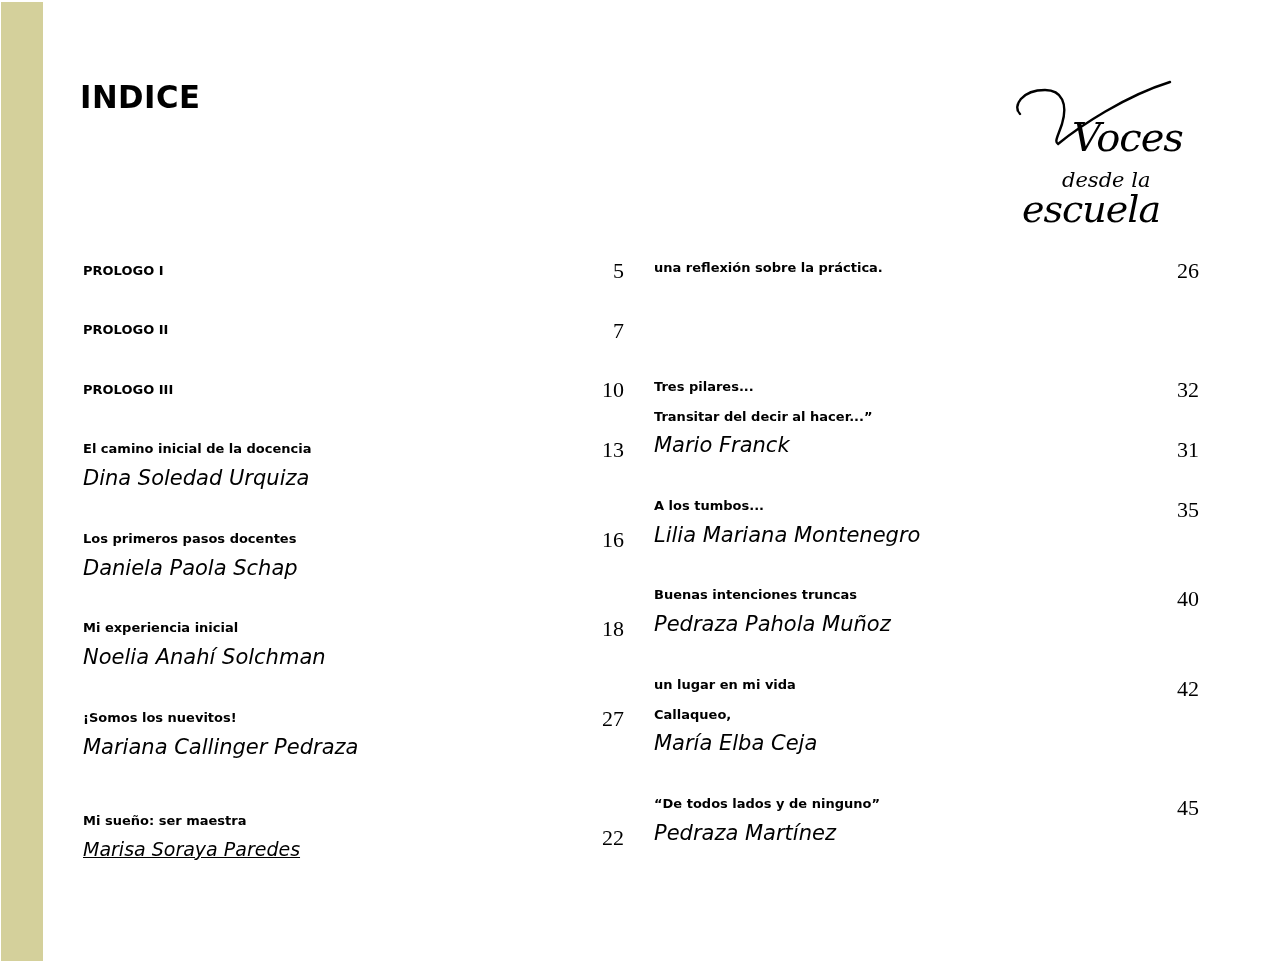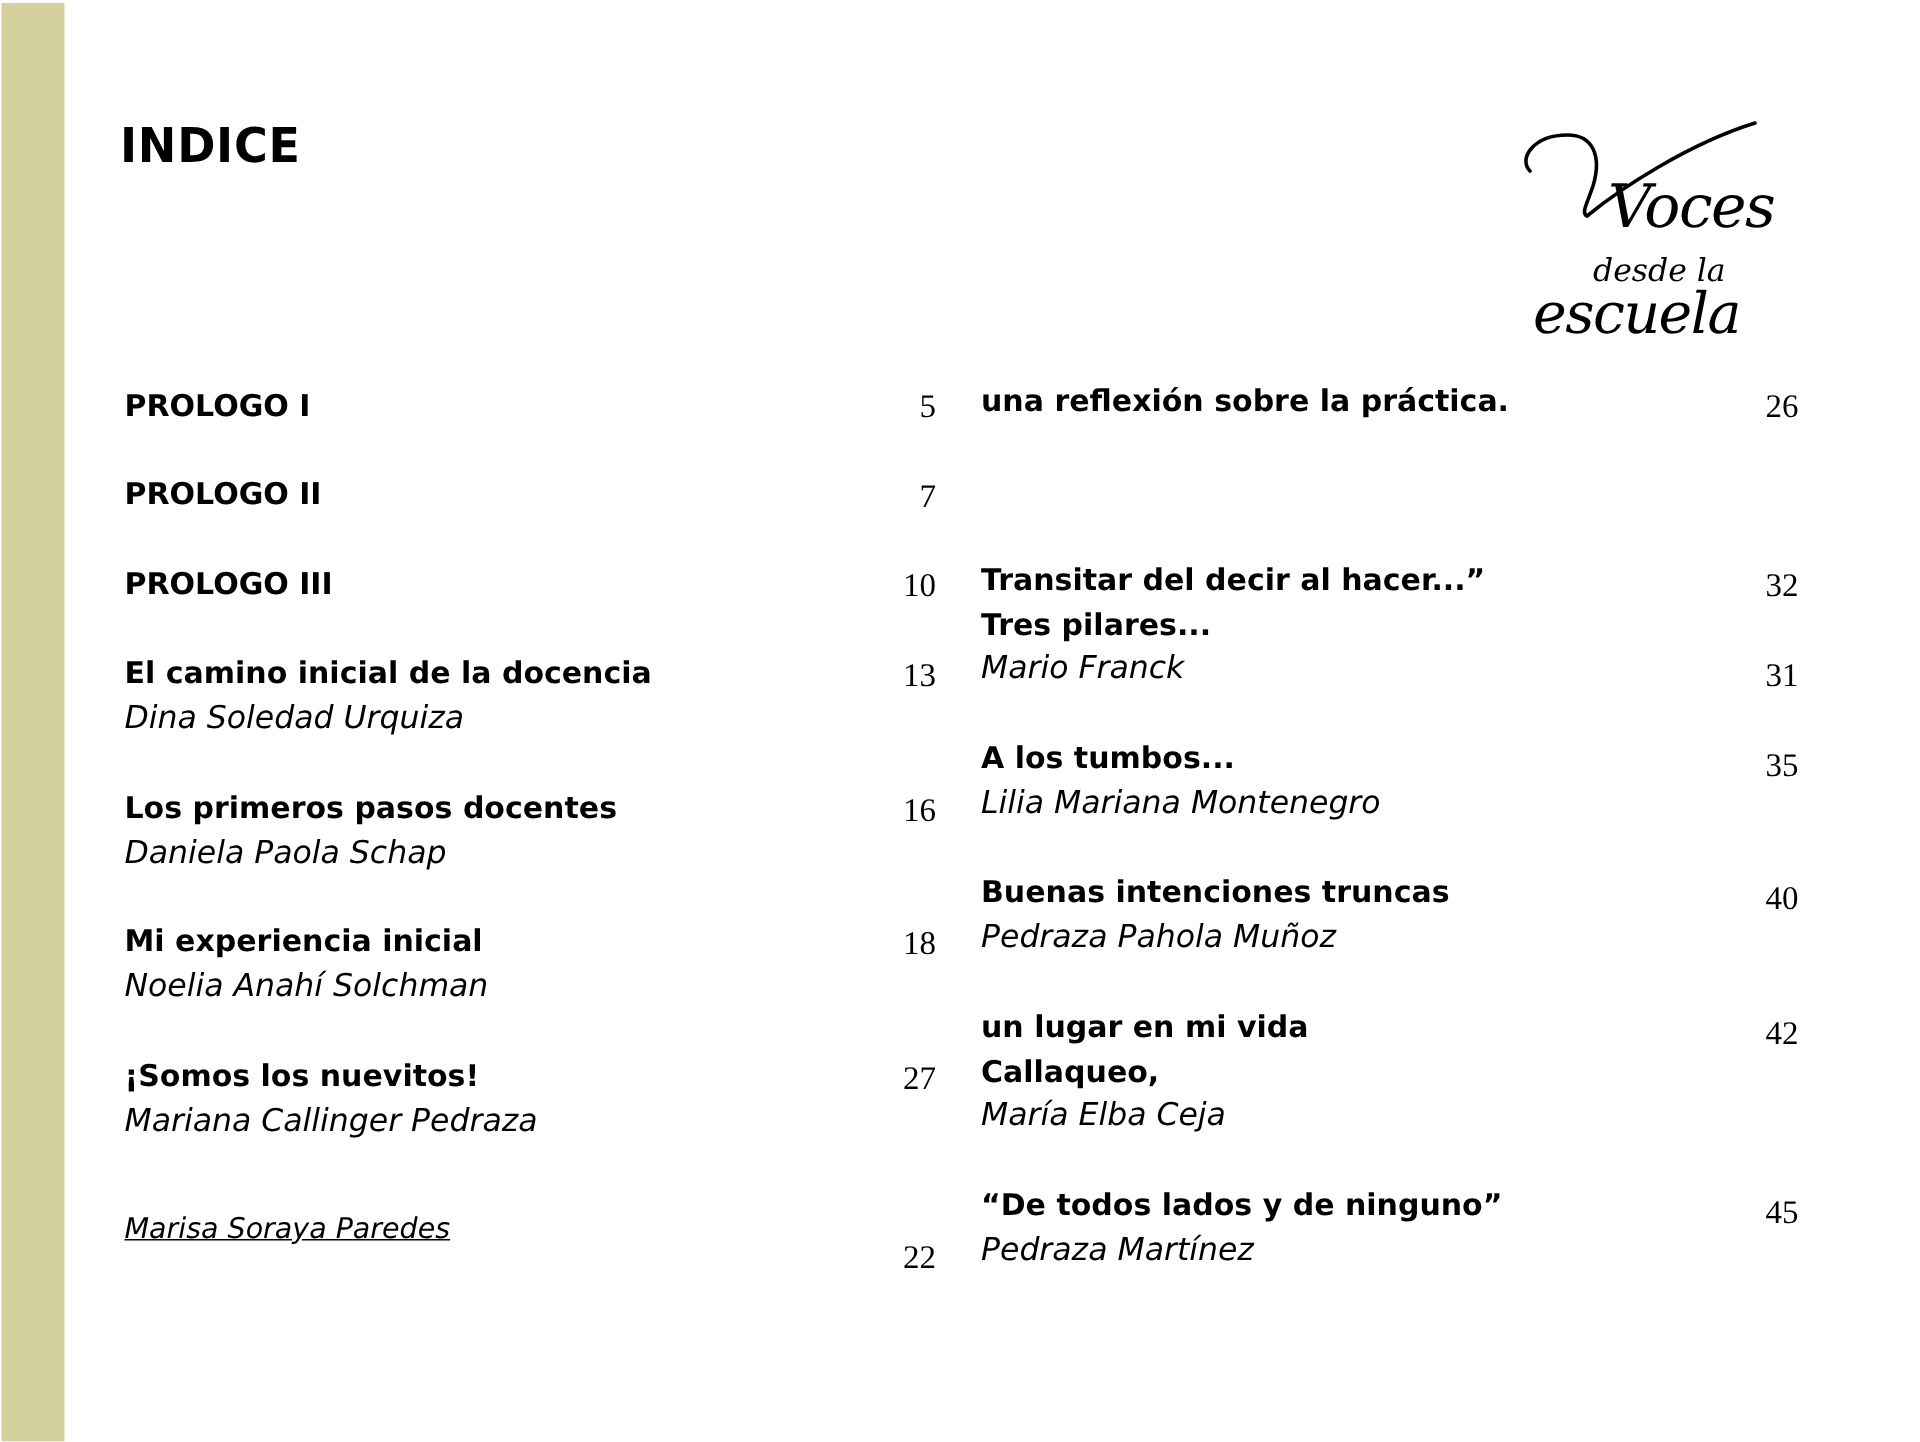--- a/index.html
+++ b/index.html
@@ -4,21 +4,21 @@
 <style>
   html, body { margin: 0; padding: 0; background: #ffffff; }
   body { width: 1280px; height: 961px; position: relative; overflow: hidden;
          font-family: "DejaVu Sans", "Liberation Sans", sans-serif; color: #000; }
   .side-bar { position: absolute; left: 1px; top: 2px; width: 42px; height: 959px; background: #d4d09b; }
   .page-title { position: absolute; left: 80px; top: 78px; font-size: 32px; font-weight: bold;
                 letter-spacing: 0.5px; font-family: "DejaVu Sans", sans-serif; transform: scaleX(0.96); transform-origin: left; }
   .logo { position: absolute; left: 1010px; top: 76px; width: 200px; height: 150px; }
   .logo svg { width: 100%; height: 100%; }
   .entry { position: absolute; }
-  .entry .t { font-weight: bold; font-size: 20px; line-height: 29.5px; white-space: nowrap; }
+  .entry .t { font-weight: bold; font-size: 13px; line-height: 29.5px; white-space: nowrap; }
   .entry .a { font-style: italic; font-size: 21px; line-height: 29.5px; white-space: nowrap; }
   .entry .a.small { font-size: 19px; line-height: 26px; text-decoration: underline; }
   .pg { position: absolute; font-family: "Liberation Serif", "DejaVu Serif", serif; font-size: 22px;
         text-align: right; width: 50px; line-height: 26px; }
   .left-col .entry { left: 83px; }
   .right-col .entry { left: 654px; }
   .left-col .pg { left: 574px; }
   .right-col .pg { left: 1149px; }
 </style>
 </head>
@@ -71,34 +71,35 @@
   </div>
   <div class="pg" style="top:616px">18</div>
 
   <div class="entry" style="top:703px">
     <div class="t">¡Somos los nuevitos!</div>
     <div class="a">Mariana Callinger Pedraza</div>
   </div>
   <div class="pg" style="top:706px">27</div>
 
   <div class="entry" style="top:806px">
+    <div class="t">Mi sueño: ser maestra</div>
     <div class="a small">Marisa Soraya Paredes</div>
   </div>
   <div class="pg" style="top:825px">22</div>
 </div>
 
 <div class="right-col">
   <div class="entry" style="top:253px">
     <div class="t">una reflexión sobre la práctica.</div>
   </div>
   <div class="pg" style="top:258px">26</div>
 
   <div class="entry" style="top:372px">
+    <div class="t">Tres pilares...</div>
     <div class="t">Transitar del decir al hacer...”</div>
-    <div class="t">Tres pilares...</div>
     <div class="a">Mario Franck</div>
   </div>
   <div class="pg" style="top:377px">32</div>
   <div class="pg" style="top:437px">31</div>
 
   <div class="entry" style="top:491px">
     <div class="t">A los tumbos...</div>
     <div class="a">Lilia Mariana Montenegro</div>
   </div>
   <div class="pg" style="top:497px">35</div>

